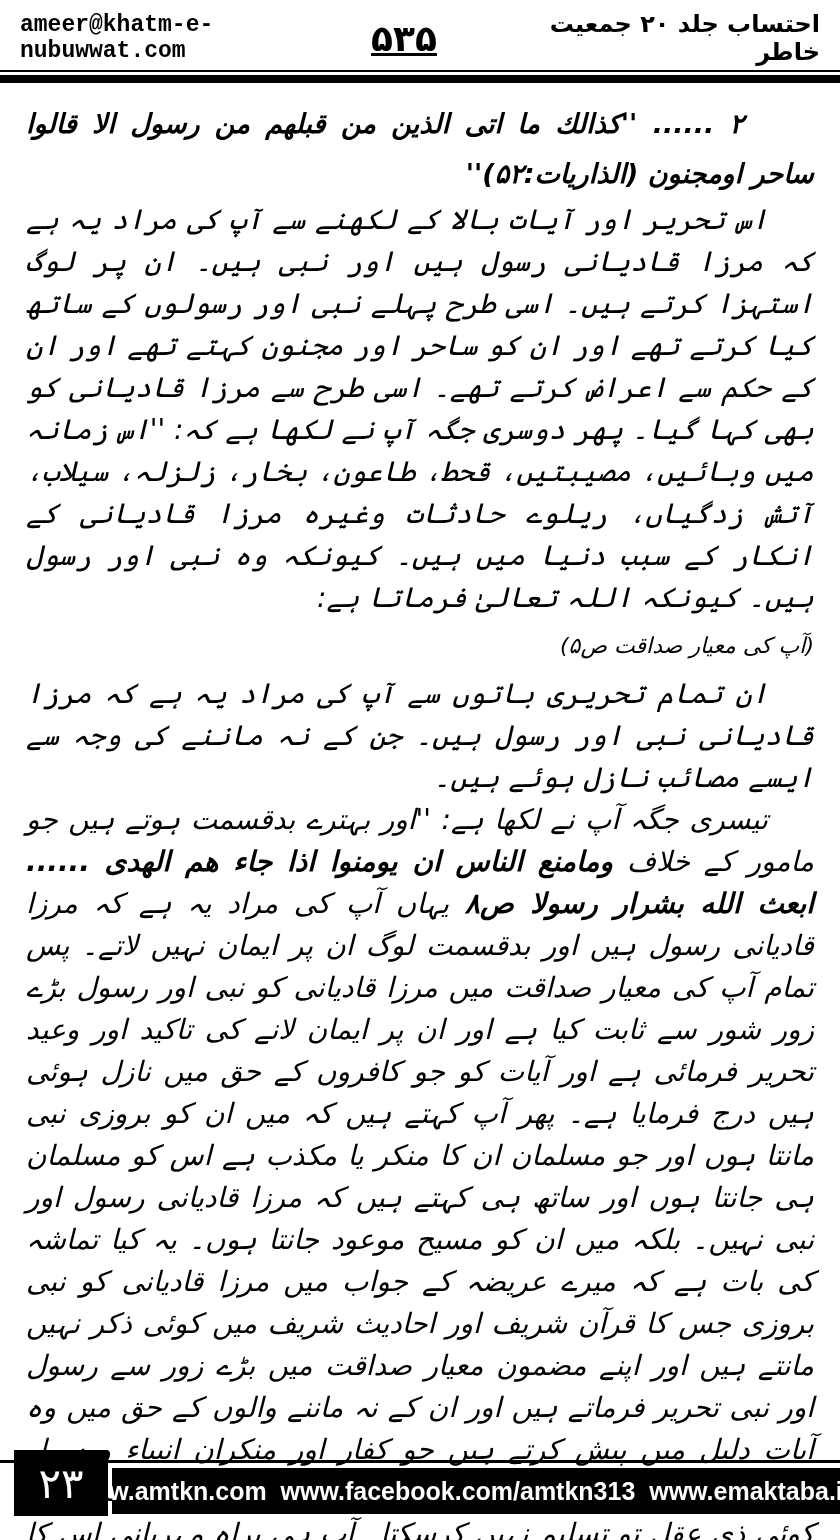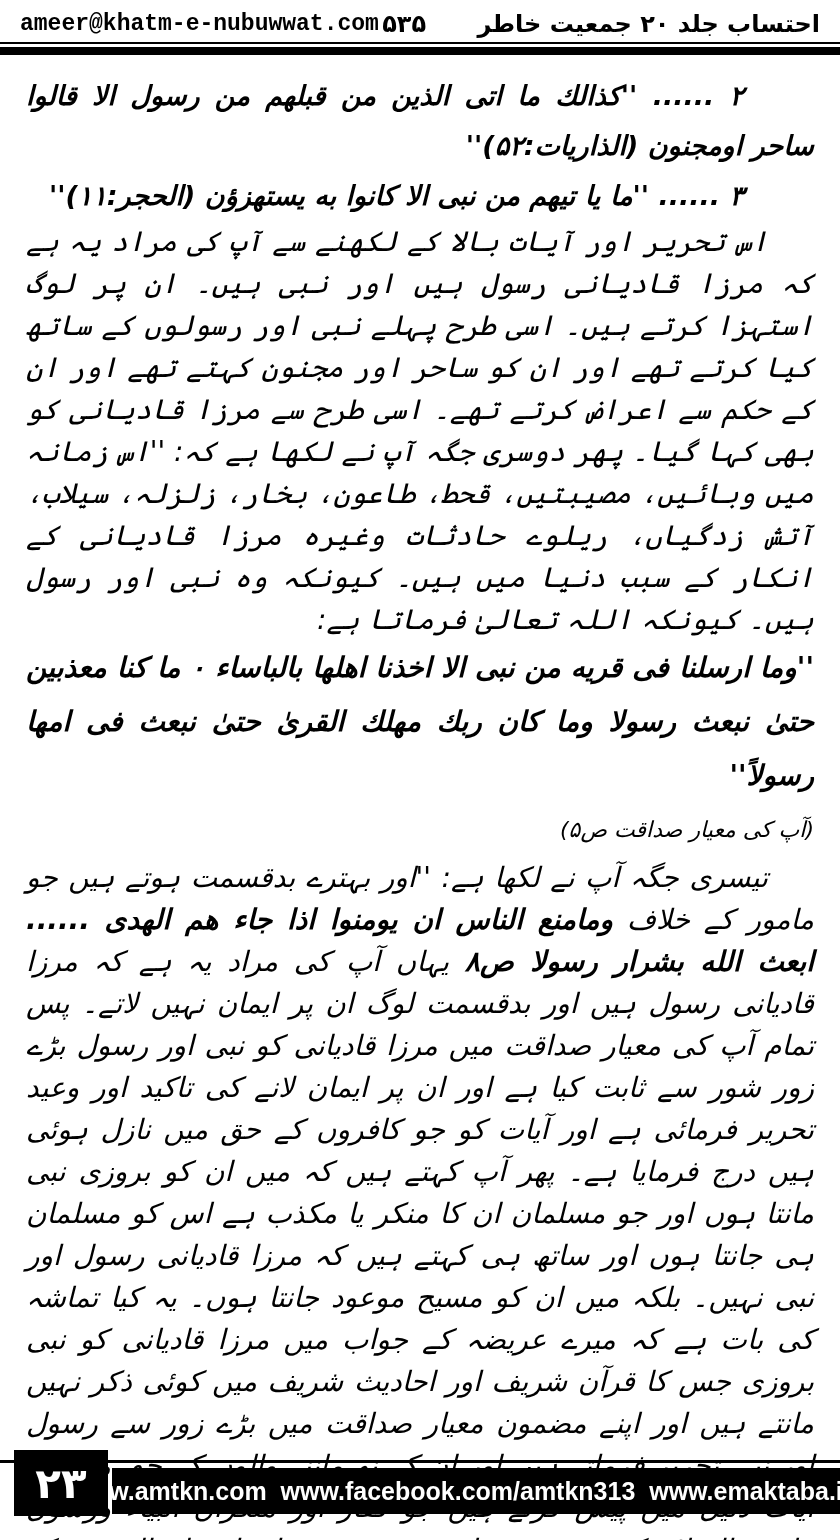--- a/index.html
+++ b/index.html
@@ -20,23 +20,24 @@
     justify-content: space-between;
     align-items: center;
     padding: 10px 20px 4px 20px;
   }
   .header .title {
     font-size: 24px;
     font-weight: bold;
     margin-left: 48px;
   }
   .header .pageno {
-    font-size: 24px;
+    font-size: 36px;
     font-weight: bold;
     letter-spacing: 2px;
+    text-decoration: underline;
   }
   .header .email {
     direction: ltr;
     font-family: Liberation Mono, monospace;
     font-weight: bold;
     font-size: 23px;
   }
   .rule-thin  { height: 2px; background: #000; margin-bottom: 3px; }
   .rule-thick { height: 8px; background: #000; }
 
@@ -102,42 +103,41 @@
     left: 14px;
     bottom: 24px;
     width: 94px;
     height: 66px;
     background: #000;
     color: #fff;
     display: flex;
     align-items: center;
     justify-content: center;
     font-size: 42px;
-    font-weight: bold;
+    font-weight: normal;
   }
 </style>
 </head>
 <body>
 
 <div class="page">
 
   <div class="header">
     <span class="title">احتساب جلد ۲۰ جمعیت خاطر</span>
     <span class="pageno">۵۳۵</span>
     <span class="email">ameer@khatm-e-nubuwwat.com</span>
   </div>
   <div class="rule-thin"></div>
   <div class="rule-thick"></div>
 
   <div class="content">
     <p class="quote-ar q-indent">۲ ......     ''کذالك ما اتی الذین من قبلهم من رسول الا قالوا ساحر اومجنون (الذاریات:۵۲)''</p>
-    <p class="quote-ar q-indent">۳ ......     ''ما یا تیهم من نبی الا کانوا به یستهزؤن (الحجر:۱۱)''</p>
     <p class="urdu">اس تحریر اور آیات بالا کے لکھنے سے آپ کی مراد یہ ہے کہ مرزا قادیانی رسول ہیں اور نبی ہیں۔ ان پر لوگ استہزا کرتے ہیں۔ اسی طرح پہلے نبی اور رسولوں کے ساتھ کیا کرتے تھے اور ان کو ساحر اور مجنون کہتے تھے اور ان کے حکم سے اعراض کرتے تھے۔ اسی طرح سے مرزا قادیانی کو بھی کہا گیا۔ پھر دوسری جگہ آپ نے لکھا ہے کہ: ''اس زمانہ میں وبائیں، مصیبتیں، قحط، طاعون، بخار، زلزلہ، سیلاب، آتش زدگیاں، ریلوے حادثات وغیرہ مرزا قادیانی کے انکار کے سبب دنیا میں ہیں۔ کیونکہ وہ نبی اور رسول ہیں۔ کیونکہ اللہ تعالیٰ فرماتا ہے:</p>
-    <p class="verse">''وما ارسلنا فی قریه من نبی الا اخذنا اهلها بالباساء ۰ ما کنا معذبین حتیٰ نبعث رسولا وما کان ربك مهلك القریٰ حتیٰ نبعث فی امها رسولاً''</p>
     <p class="ref">(آپ کی معیار صداقت ص۵)</p>
+    <p class="urdu">ان تمام تحریری باتوں سے آپ کی مراد یہ ہے کہ مرزا قادیانی نبی اور رسول ہیں۔ جن کے نہ ماننے کی وجہ سے ایسے مصائب نازل ہوئے ہیں۔</p>
     <p class="urdu"><span>تیسری جگہ آپ نے لکھا ہے: ''اور بہترے بدقسمت ہوتے ہیں جو مامور کے خلاف </span><span class="ar-inline">ومامنع الناس ان یومنوا اذا جاء هم الهدی ...... ابعث الله بشرار رسولا ص۸</span><span> یہاں آپ کی مراد یہ ہے کہ مرزا قادیانی رسول ہیں اور بدقسمت لوگ ان پر ایمان نہیں لاتے۔ پس تمام آپ کی معیار صداقت میں مرزا قادیانی کو نبی اور رسول بڑے زور شور سے ثابت کیا ہے اور ان پر ایمان لانے کی تاکید اور وعید تحریر فرمائی ہے اور آیات کو جو کافروں کے حق میں نازل ہوئی ہیں درج فرمایا ہے۔ پھر آپ کہتے ہیں کہ میں ان کو بروزی نبی مانتا ہوں اور جو مسلمان ان کا منکر یا مکذب ہے اس کو مسلمان ہی جانتا ہوں اور ساتھ ہی کہتے ہیں کہ مرزا قادیانی رسول اور نبی نہیں۔ بلکہ میں ان کو مسیح موعود جانتا ہوں۔ یہ کیا تماشہ کی بات ہے کہ میرے عریضہ کے جواب میں مرزا قادیانی کو نبی بروزی جس کا قرآن شریف اور احادیث شریف میں کوئی ذکر نہیں مانتے ہیں اور اپنے مضمون معیار صداقت میں بڑے زور سے رسول اور نبی تحریر فرماتے ہیں اور ان کے نہ ماننے والوں کے حق میں وہ آیات دلیل میں پیش کرتے ہیں جو کفار اور منکران انبیاء ورسول علیہم السلام کے حق میں وارد ہوئی ہیں۔ ان اجتماع الضدین کو کوئی ذی عقل تو تسلیم نہیں کرسکتا۔ آپ ہی براہ مہربانی اس کا حل فرماویں گے۔</span></p>
   </div>
 
   <div class="footer-line"></div>
   <div class="footer-bar">
     <span>www.amtkn.com  www.facebook.com/amtkn313  www.emaktaba.info</span>
   </div>
   <div class="footer-page">۲۳</div>
 
 </div>

